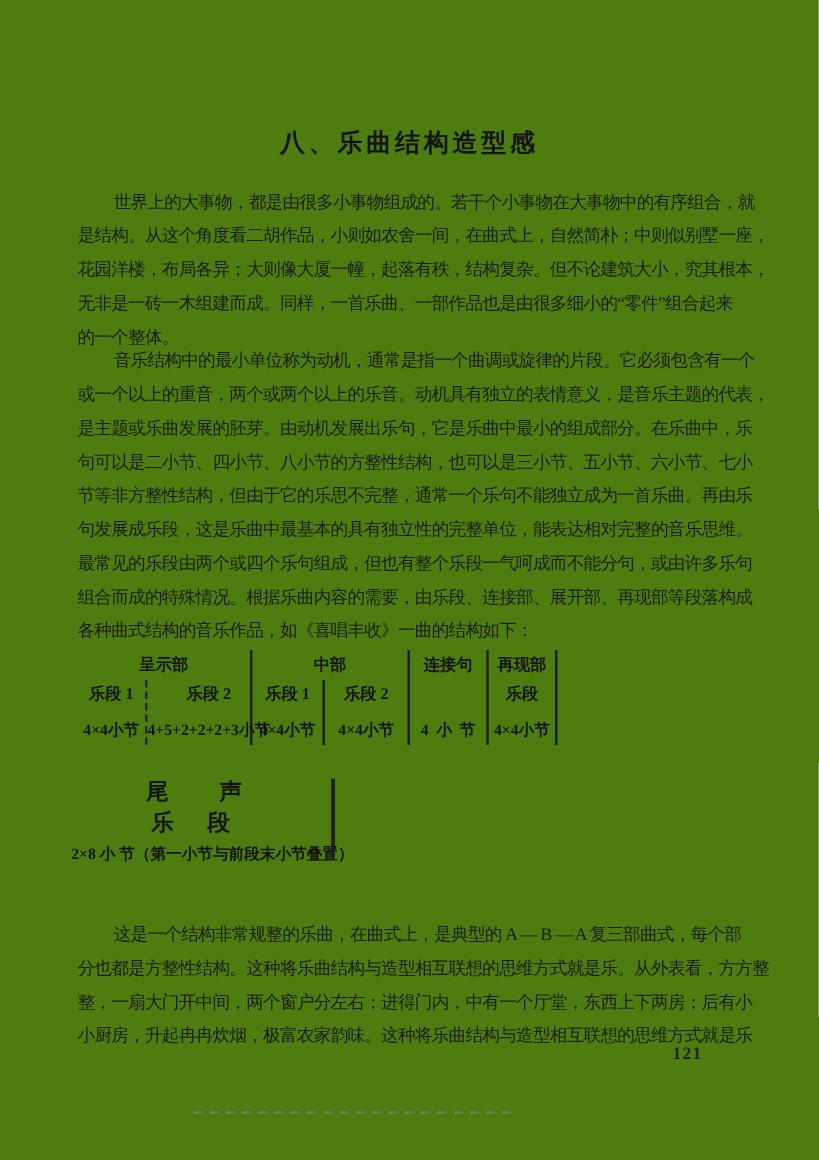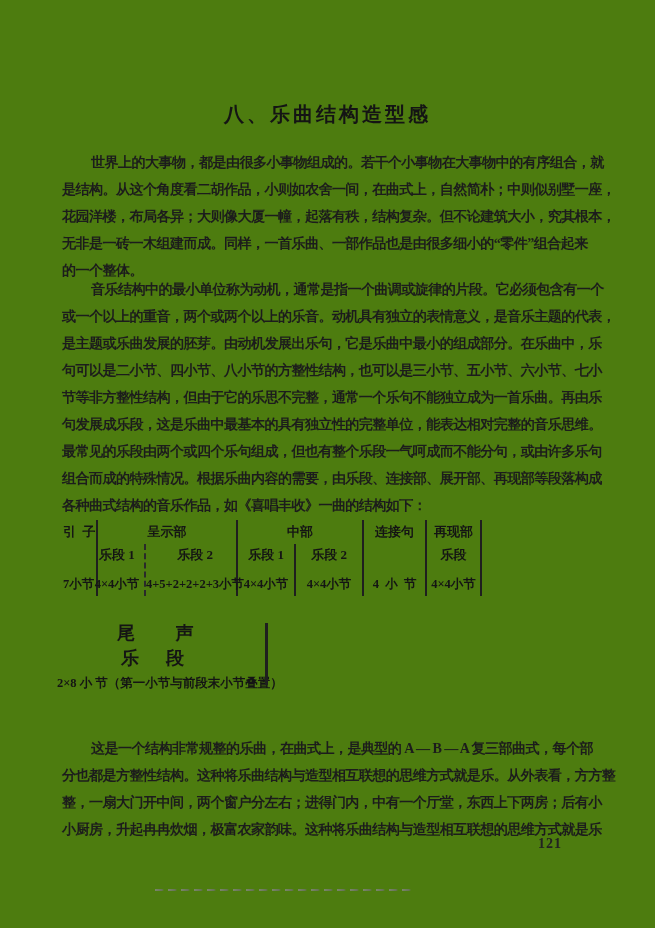--- a/index.html
+++ b/index.html
@@ -21,21 +21,20 @@
   }
   .para{
     position:absolute;left:62px;width:534px;
   }
   .para .line{
     font-size:14.1px;
     line-height:27px;
     letter-spacing:-0.6px;
     white-space:nowrap;
     color:#1c1c1c;
-    font-weight:bold;
   }
   .para .line.indent{padding-left:29px;}
   .p1{top:149px;}
   .p2{top:276px;}
   .p3{top:719px;margin-top:16px;}
 
   
   .diagram{
     position:absolute;top:520px;left:62px;
     width:438px;height:76px;
@@ -49,21 +48,21 @@
     font-size:13px;white-space:pre;}
   .d-body{height:52px;display:flex;flex:1;}
   .d-sub{display:flex;flex-direction:column;box-sizing:border-box;flex:1;}
   .d-sub .d-name{height:24px;display:flex;align-items:center;justify-content:center;
     font-size:13px;white-space:pre;}
   .d-sub .d-bars{height:28px;display:flex;align-items:flex-end;justify-content:center;
     font-size:12.5px;white-space:pre;padding-bottom:3px;}
   .d-sub.dashed-left{border-left:2px dashed #2a2a2a;}
   .d-sub.solid-left{border-left:2px solid #1f1f1f;}
   .col-intro{width:36px;}
-  .col-expo{width:140px;align-items:center;}
+  .col-expo{width:140px;}
   .col-mid{width:126px;}
   .col-conn{width:63px;}
   .col-recap{width:55px;}
   .col-intro .d-head{justify-content:flex-start;padding-left:1px;}
   .col-intro .d-bars{justify-content:flex-start;padding-left:1px;}
   .sub-w1{flex:0 0 54px;}
   .sub-w2{flex:1;}
   .sub-m1{flex:0 0 56px;}
   .sub-m2{flex:1;}
 
@@ -116,29 +115,20 @@
     <div class="line">句可以是二小节、四小节、八小节的方整性结构，也可以是三小节、五小节、六小节、七小</div>
     <div class="line">节等非方整性结构，但由于它的乐思不完整，通常一个乐句不能独立成为一首乐曲。再由乐</div>
     <div class="line">句发展成乐段，这是乐曲中最基本的具有独立性的完整单位，能表达相对完整的音乐思维。</div>
     <div class="line">最常见的乐段由两个或四个乐句组成，但也有整个乐段一气呵成而不能分句，或由许多乐句</div>
     <div class="line">组合而成的特殊情况。根据乐曲内容的需要，由乐段、连接部、展开部、再现部等段落构成</div>
     <div class="line">各种曲式结构的音乐作品，如《喜唱丰收》一曲的结构如下：</div>
   </div>
 
   <div class="diagram">
 
-    <div class="col col-intro bordered">
-      <div class="d-head">引  子</div>
-      <div class="d-body">
-        <div class="d-sub">
-          <div class="d-name"></div>
-          <div class="d-bars">7小节</div>
-        </div>
-      </div>
-    </div>
 
     <div class="col col-expo bordered">
       <div class="d-head">呈示部</div>
       <div class="d-body">
         <div class="d-sub sub-w1">
           <div class="d-name">乐段 1</div>
           <div class="d-bars">4×4小节</div>
         </div>
         <div class="d-sub sub-w2 dashed-left">
           <div class="d-name">乐段 2</div>

